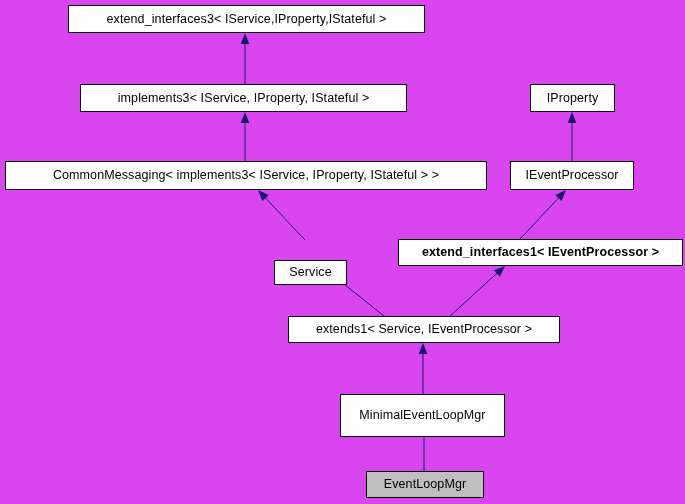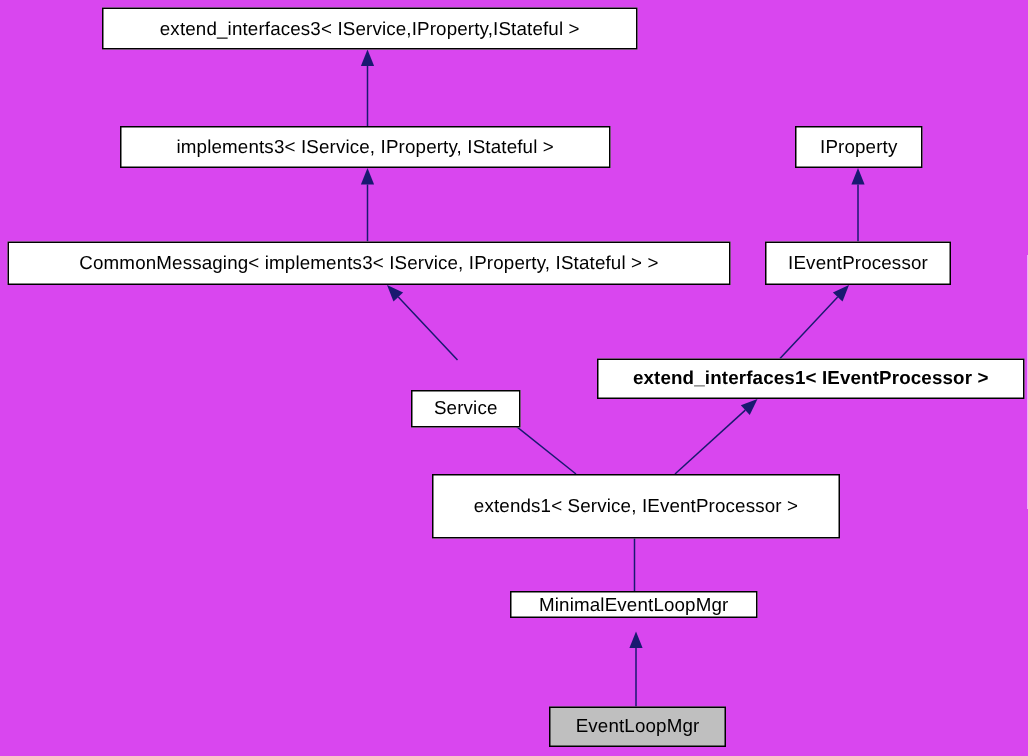--- a/index.html
+++ b/index.html
@@ -103,22 +103,22 @@
     </div>
     <div class="node" style="left: 510px; top: 161px; width: 124px; height: 29px;">
       <span class="node-label">IEventProcessor</span>
     </div>
     <div class="node" style="left: 274px; top: 240px; width: 73px; height: 25px; margin-top: 20px;">
       <span class="node-label">Service</span>
     </div>
     <div class="node" style="left: 398px; top: 239px; width: 285px; height: 27px; font-weight: bold;">
       <span class="node-label">extend_interfaces1&lt; IEventProcessor &gt;</span>
     </div>
-    <div class="node" style="left: 288px; top: 316px; width: 272px; height: 43px;">
+    <div class="node" style="left: 288px; top: 316px; width: 272px; height: 27px;">
       <span class="node-label">extends1&lt; Service, IEventProcessor &gt;</span>
     </div>
-    <div class="node" style="left: 340px; top: 394px; width: 165px; height: 18px;">
+    <div class="node" style="left: 340px; top: 394px; width: 165px; height: 43px;">
       <span class="node-label">MinimalEventLoopMgr</span>
     </div>
     <div class="node highlight" style="left: 366px; top: 471px; width: 118px; height: 27px;">
       <span class="node-label">EventLoopMgr</span>
     </div>
   </div>
 
 </body></html>

